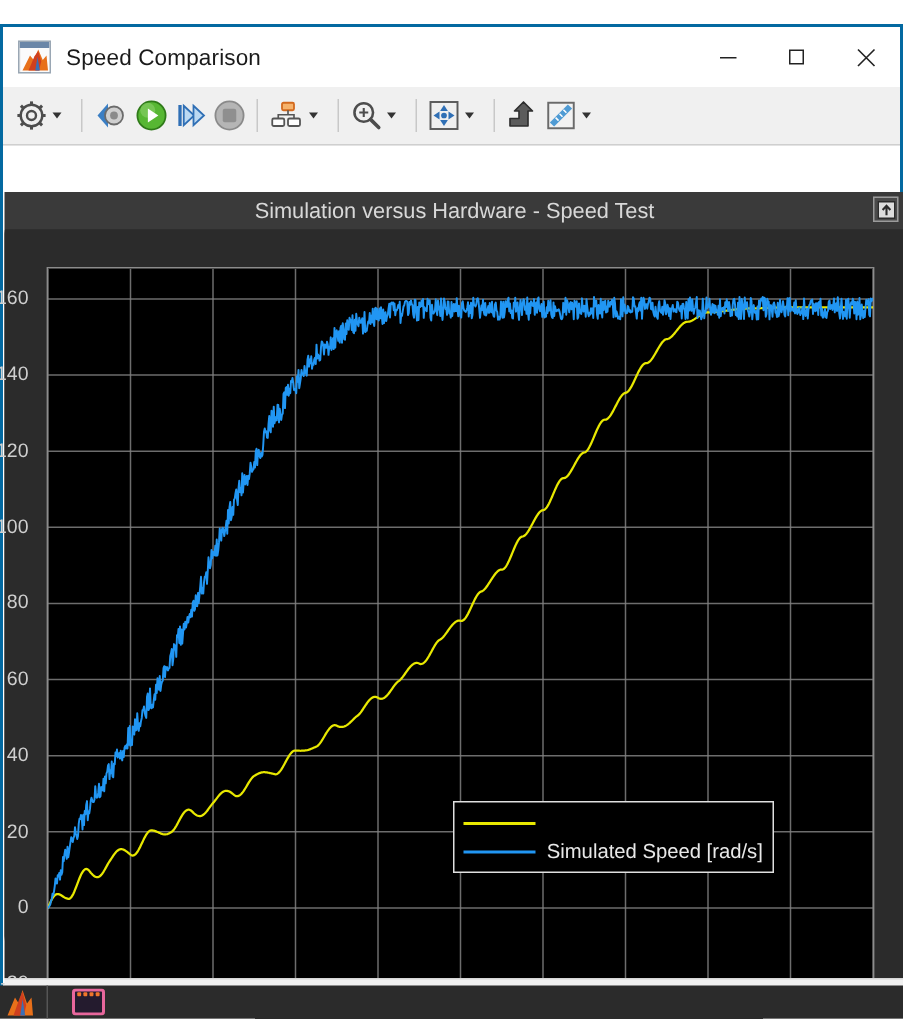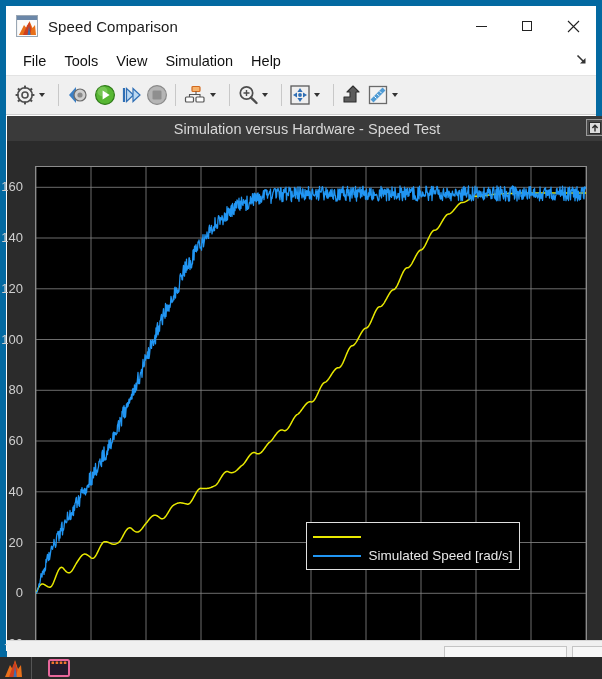--- a/index.html
+++ b/index.html
@@ -1,18 +1,18 @@
 <!DOCTYPE html>
 <html><head>
 <meta charset="utf-8">
 <style>
   html,body{margin:0;padding:0;background:#fff;}
   body{width:602px;height:679px;overflow:hidden;font-family:"Liberation Sans",sans-serif;}
-  .win{position:absolute;left:0;top:0;width:602px;height:657px;background:#ffffff;
-       border:6px solid #0369a1;box-sizing:border-box;}
+  .win{position:absolute;left:0;top:16px;width:602px;height:657px;background:#ffffff;
+       border:2px solid #0369a1;box-sizing:border-box;}
 
   
   .titlebar{height:40px;display:flex;align-items:center;background:#ffffff;position:relative;}
   .app-icon{width:22px;height:22px;margin-left:10px;margin-right:10px;position:relative;
             background:#f2f2f2;border:1px solid #9aa7b4;box-sizing:border-box;overflow:hidden;}
   .app-icon .bar{position:absolute;left:0;top:0;width:100%;height:4px;background:#6b87a8;}
   .app-icon svg{position:absolute;left:1px;top:4px;}
   .title-text{font-size:15px;color:#1a1a1a;letter-spacing:.1px;}
   .wbtns{position:absolute;right:0;top:0;height:40px;display:flex;}
   .wbtn{width:46px;height:40px;display:flex;align-items:center;justify-content:center;
@@ -92,31 +92,20 @@
           <div class="maxi"></div>
         </div>
       <div class="wbtn close">
         <svg width="13" height="13" viewBox="0 0 13 13">
           <path d="M1 1 L12 12 M12 1 L1 12" stroke="#222" stroke-width="1.1" fill="none"></path>
         </svg>
       </div>
     </div>
   </div>
 
-  <div class="menubar">
-    <span class="menu-item">File</span>
-    <span class="menu-item">Tools</span>
-    <span class="menu-item">View</span>
-    <span class="menu-item">Simulation</span>
-    <span class="menu-item">Help</span>
-    <svg class="dock-arrow" viewBox="0 0 14 14">
-      <path d="M2.5 2.5 L9.5 9.5" stroke="#333" stroke-width="1.6" fill="none"></path>
-      <path d="M10.5 5 L10.5 10.5 L5 10.5 Z" fill="#333"></path>
-    </svg>
-  </div>
 
   <div class="toolbar">
 
     <div class="tb">
       <svg width="22" height="22" viewBox="0 0 22 22">
         <g fill="none" stroke="#4d4d4d" stroke-width="1.6">
           <circle cx="11" cy="11" r="7.2"></circle>
           <circle cx="11" cy="11" r="3"></circle>
         </g>
         <g fill="#4d4d4d">

